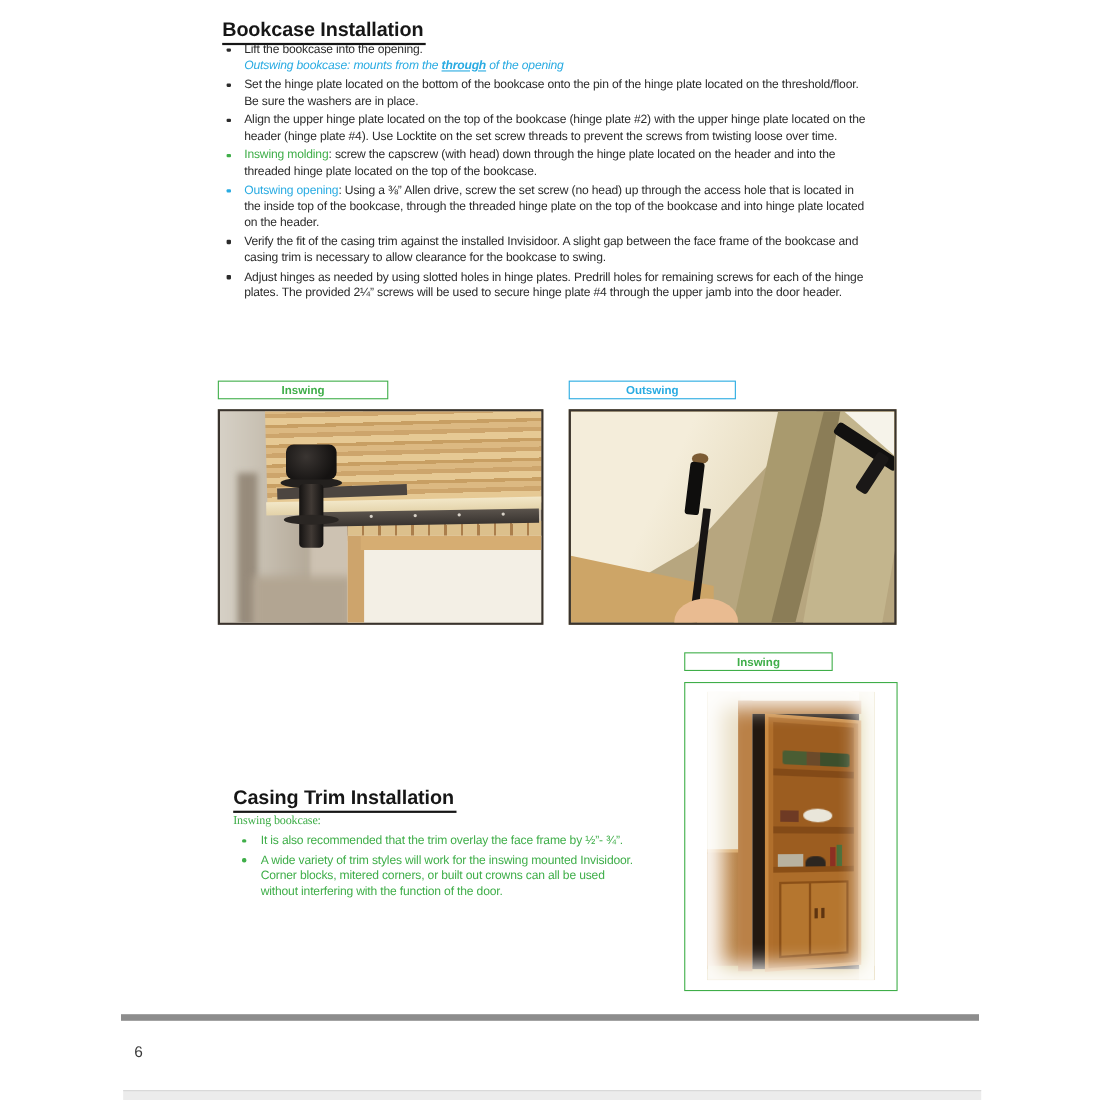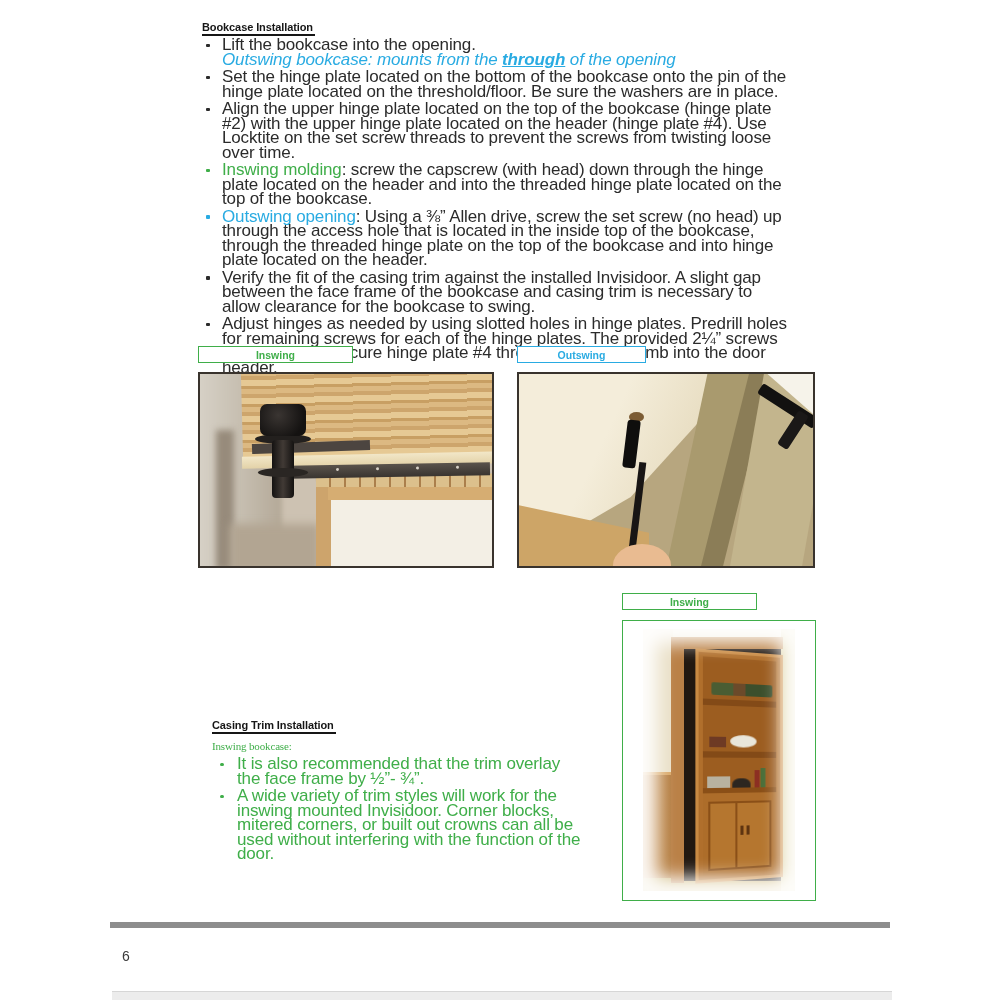--- a/index.html
+++ b/index.html
@@ -4,26 +4,26 @@
 <style>
   html,body{margin:0;padding:0;}
   body{
     width:1000px;height:1000px;position:relative;background:#ffffff;
     font-family:"Liberation Sans", sans-serif;color:#2b2b2b;overflow:hidden;
   }
   .abs{position:absolute;}
 
   
   .doc-heading{
-    font-size:11px;font-weight:700;color:#161616;letter-spacing:-0.1px;
+    font-size:18px;font-weight:700;color:#161616;letter-spacing:-0.1px;
     border-bottom:2.5px solid #161616;display:inline-block;padding:0 2px 1px 0;
   }
 
   
-  ul.blist{list-style:none;margin:0;padding:0;font-size:17px;line-height:14.5px;letter-spacing:-0.15px;}
+  ul.blist{list-style:none;margin:0;padding:0;font-size:11px;line-height:14.5px;letter-spacing:-0.15px;}
   ul.blist li{position:relative;padding-left:22px;margin:0 0 3px 0;}
   ul.blist li::before{content:"";position:absolute;left:6px;top:5.5px;width:3.5px;height:3.5px;background:#2b2b2b;border-radius:1px;}
   ul.blist li.bullet-green::before{background:#3FAE49;}
   ul.blist li.bullet-cyan::before{background:#29ABE2;}
 
   .lead-green{color:#3FAE49;}
   .lead-cyan{color:#29ABE2;}
   .sub{font-style:italic;}
   .sub .emph{font-weight:700;text-decoration:underline;}
   .green-t{color:#3FAE49;}
@@ -135,21 +135,21 @@
   </li>
   <li><span>Set the hinge plate located on the bottom of the bookcase onto the pin of the hinge plate located on the threshold/floor. Be sure the washers are in place.</span></li>
   <li><span>Align the upper hinge plate located on the top of the bookcase (hinge plate #2) with the upper hinge plate located on the header (hinge plate #4). Use Locktite on the set screw threads to prevent the screws from twisting loose over time.</span></li>
   <li class="bullet-green"><span class="lead-green">Inswing molding</span><span>: screw the capscrew (with head) down through the hinge plate located on the header and into the threaded hinge plate located on the top of the bookcase.</span></li>
   <li class="bullet-cyan"><span class="lead-cyan">Outswing opening</span><span>: Using a ⅜” Allen drive, screw the set screw (no head) up through the access hole that is located in the inside top of the bookcase, through the threaded hinge plate on the top of the bookcase and into hinge plate located on the header.</span></li>
   <li><span>Verify the fit of the casing trim against the installed Invisidoor. A slight gap between the face frame of the bookcase and casing trim is necessary to allow clearance for the bookcase to swing.</span></li>
   <li><span>Adjust hinges as needed by using slotted holes in hinge plates. Predrill holes for remaining screws for each of the hinge plates. The provided 2¼” screws will be used to secure hinge plate #4 through the upper jamb into the door header.</span></li>
 </ul>
 
 <div class="fig-label abs" style="left:198px;top:346px;width:155px;">Inswing</div>
-<div class="fig-label cyan abs" style="left:517px;top:346px;width:129px;">Outswing</div>
+<div class="fig-label cyan abs" style="left:517px;top:346px;width:152px;">Outswing</div>
 
 <div class="fig1 abs">
   <div class="bgblur"></div>
   <div class="bgstrip"></div>
   <div class="wood"></div>
   <div class="woodedge"></div>
   <div class="plate2"></div>
   <div class="shadowBL"></div>
   <div class="ply"></div>
   <div class="case"></div>

